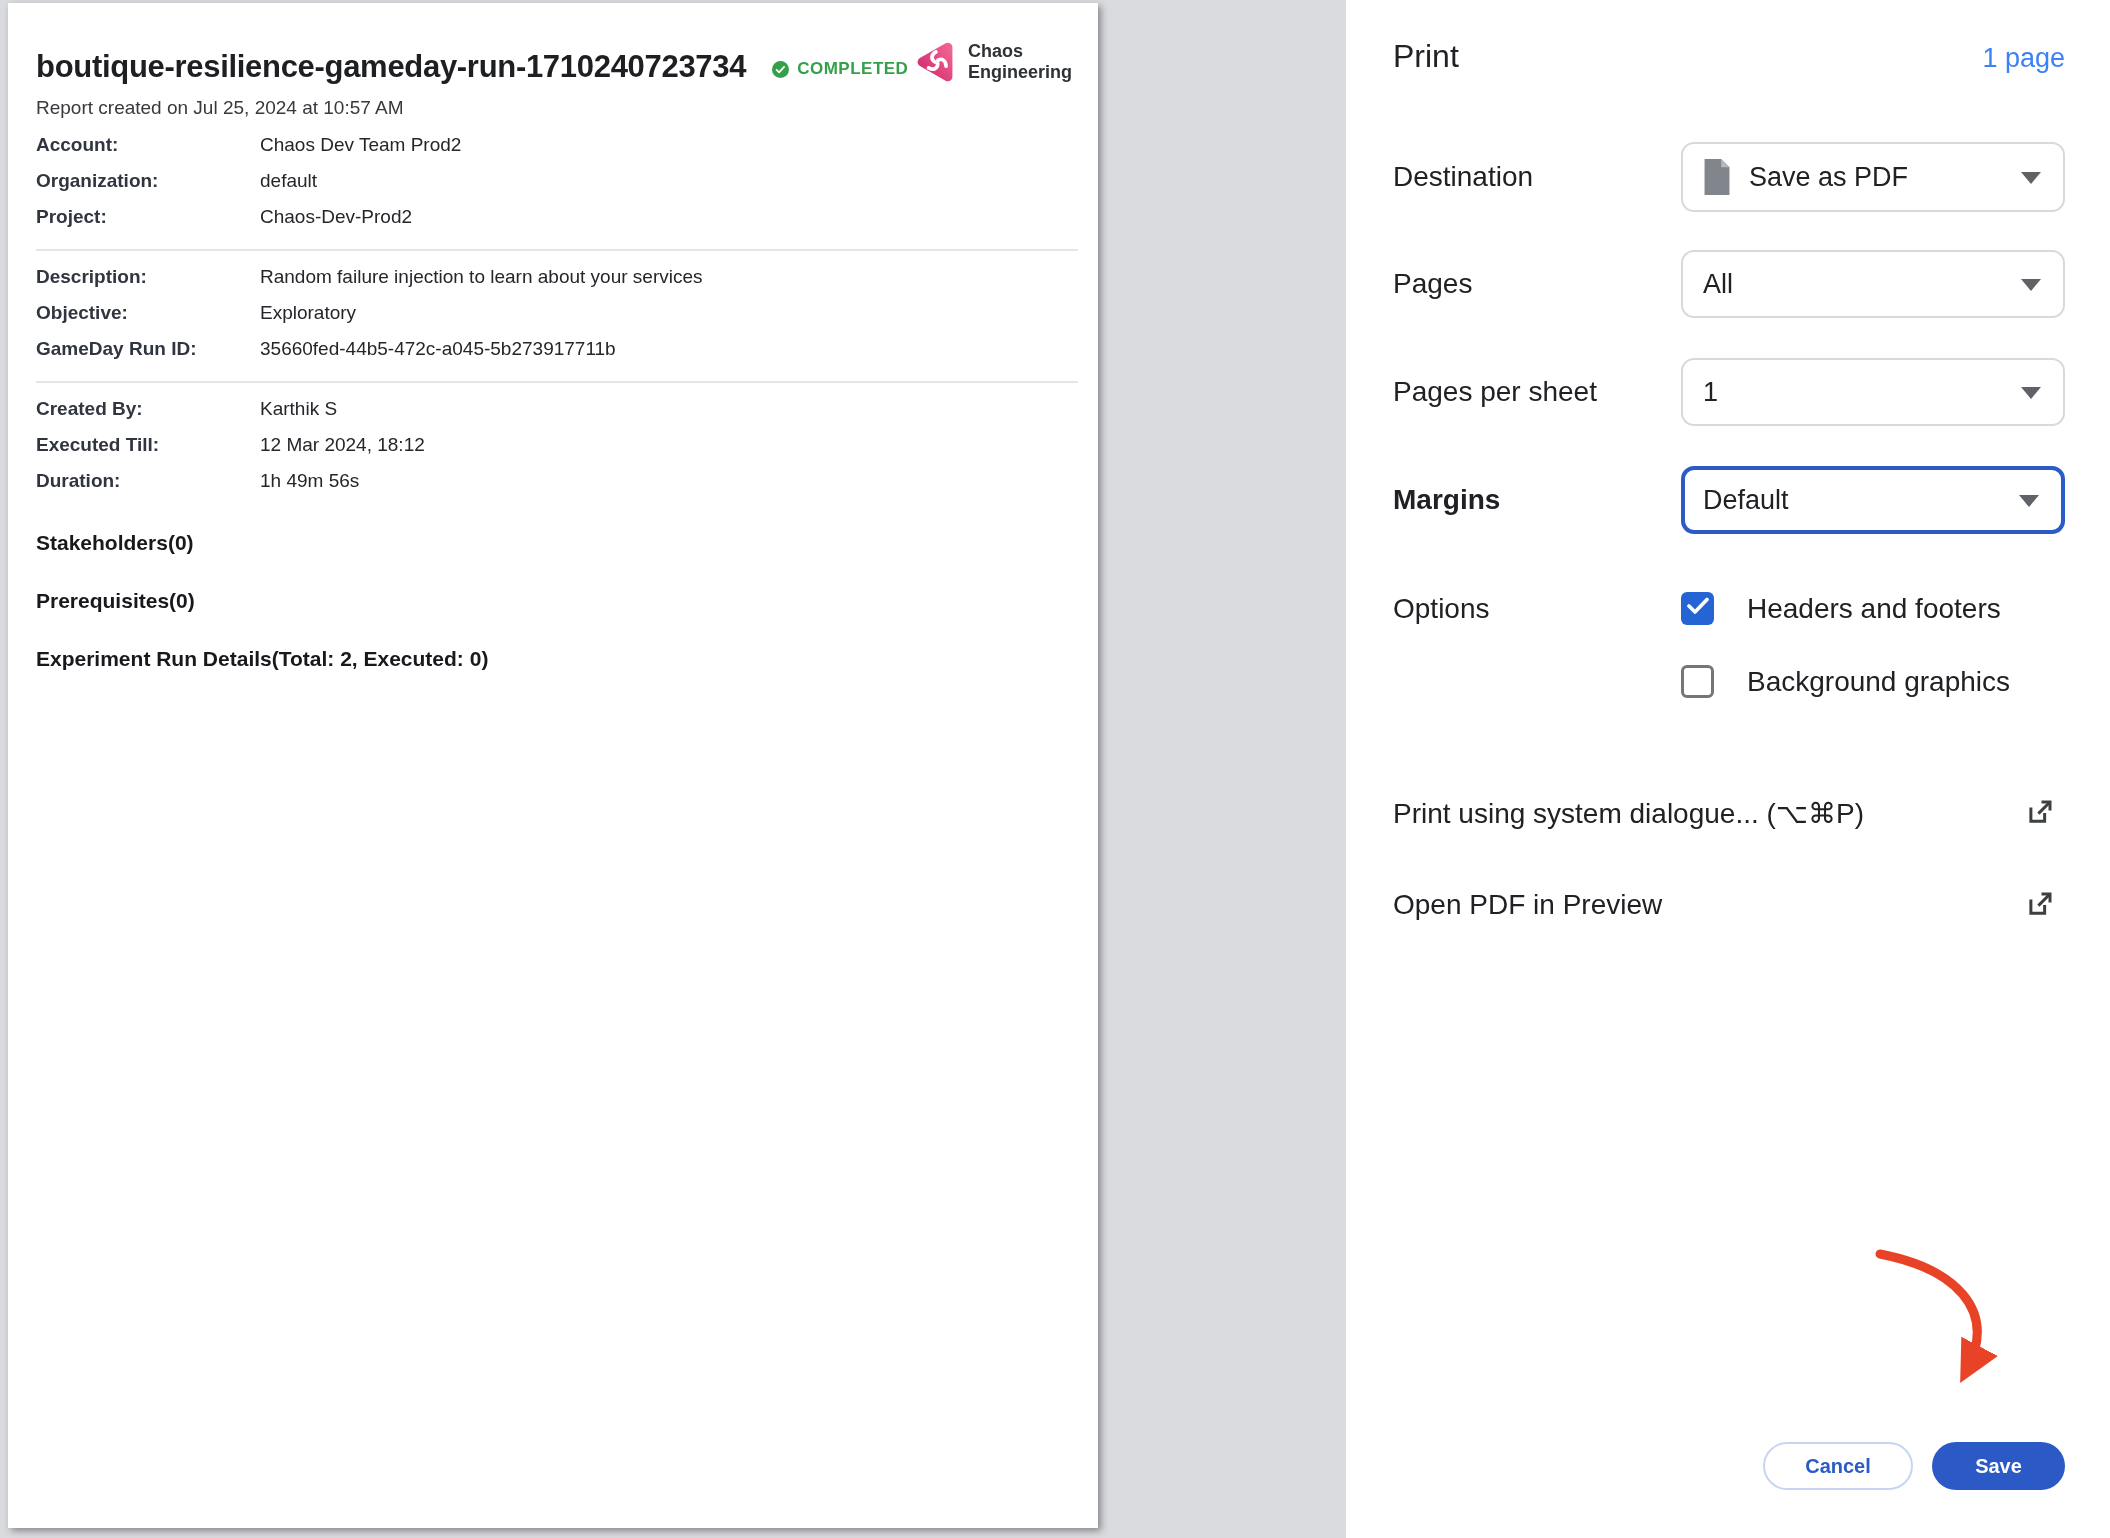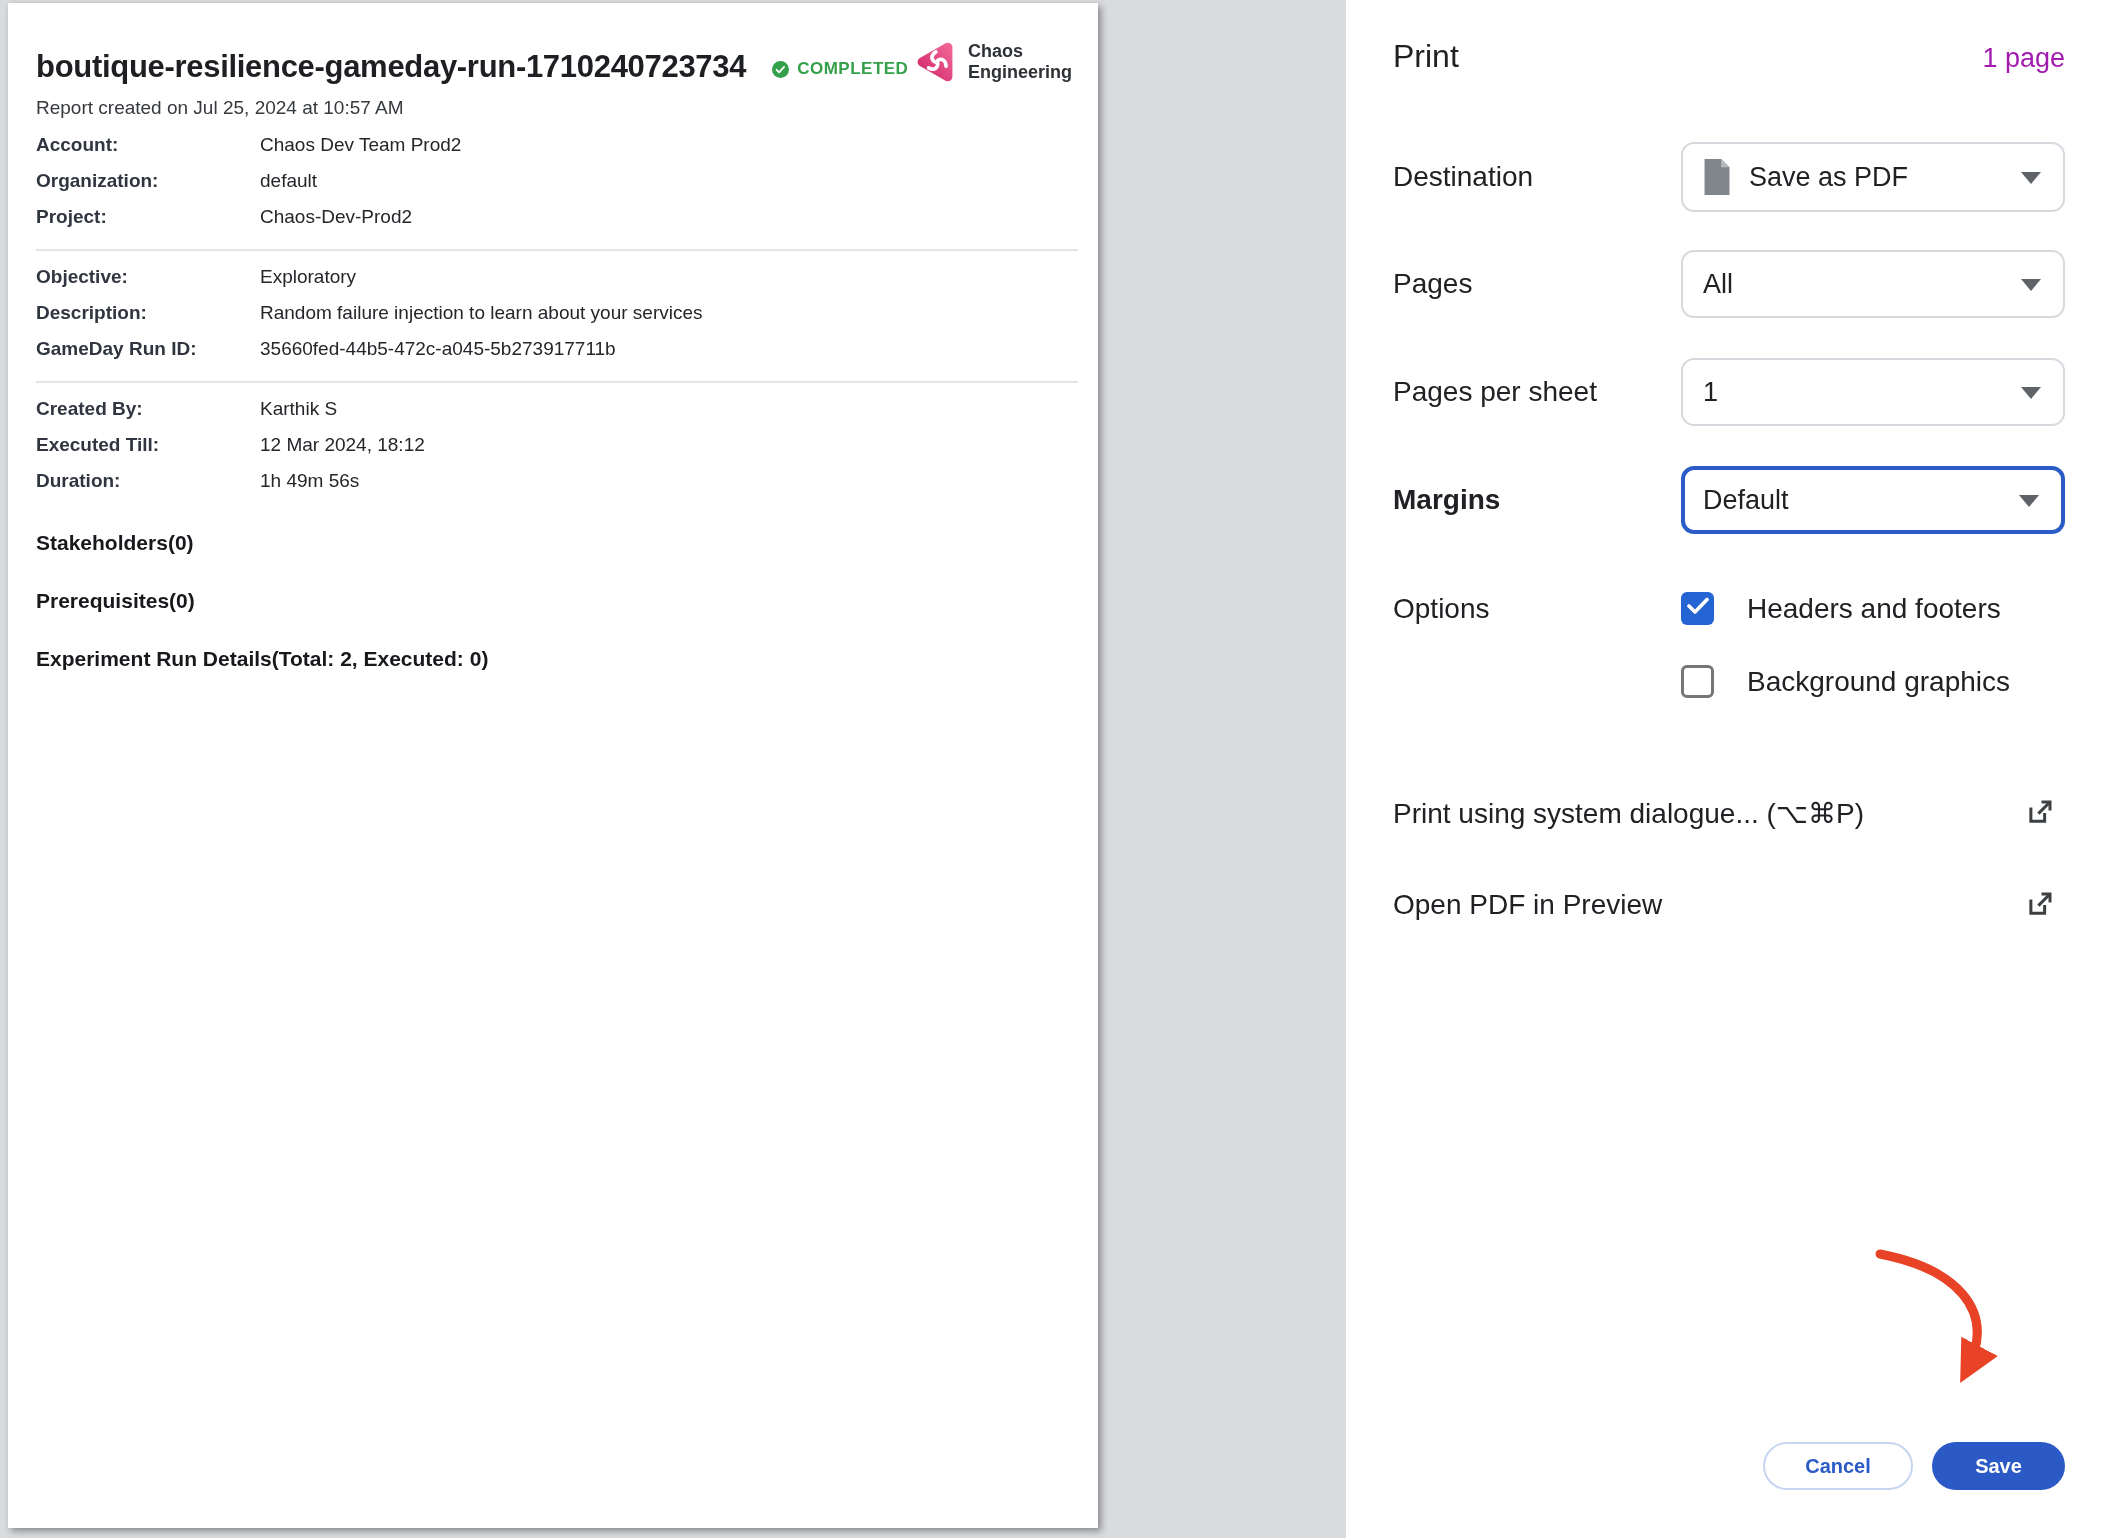--- a/index.html
+++ b/index.html
@@ -34,21 +34,21 @@
   .divider { border-top:2px solid #e4e5e8; margin-top:22px; margin-bottom:7px; width:1042px; }
 
   .list-heading { font-size:21px; font-weight:700; color:#17191c; }
   .mt-big { margin-top:40px; } .mt-med { margin-top:34px; }
 
   
   .print-panel { position:absolute; left:1346px; top:0; width:764px; height:1538px; background:#fff; }
   .panel-header { position:absolute; left:47px; right:45px; top:38px; display:flex;
                   justify-content:space-between; align-items:baseline; }
   .panel-title { font-size:32px; color:#202124; }
-  .page-count { font-size:27px; color:#a21caf; }
+  .page-count { font-size:27px; color:#3b82f6; }
 
   .row-label { position:absolute; left:47px; display:flex; align-items:center; font-size:28px; color:#202124; }
   .dropdown { position:absolute; left:335px; width:384px; background:#fff; border:2px solid #d6d9dd;
               border-radius:13px; display:flex; align-items:center; padding-left:20px; cursor:pointer; }
   .dropdown.focused { border:4px solid #2a5bc6; padding-left:18px; }
   .dropdown-text { font-size:27px; color:#202124; }
   .caret { position:absolute; right:22px; top:50%; margin-top:-5px; width:0; height:0;
            border-left:10px solid transparent; border-right:10px solid transparent; border-top:12px solid #5f6368; }
   .pdf-icon { margin-right:18px; display:flex; }
 
@@ -128,26 +128,26 @@
           </div>
           <div class="kv-row">
             <span class="kv-label">Project:</span>
             <span class="kv-value">Chaos-Dev-Prod2</span>
           </div>
         </div>
         <div class="divider"></div>
 
         <div class="kv-block">
           <div class="kv-row">
+            <span class="kv-label">Description:</span>
+            <span class="kv-value">Random failure injection to learn about your services</span>
+          </div>
+          <div class="kv-row">
             <span class="kv-label">Objective:</span>
             <span class="kv-value">Exploratory</span>
-          </div>
-          <div class="kv-row">
-            <span class="kv-label">Description:</span>
-            <span class="kv-value">Random failure injection to learn about your services</span>
           </div>
           <div class="kv-row">
             <span class="kv-label">GameDay Run ID:</span>
             <span class="kv-value">35660fed-44b5-472c-a045-5b273917711b</span>
           </div>
         </div>
         <div class="divider"></div>
 
         <div class="kv-block">
           <div class="kv-row">

